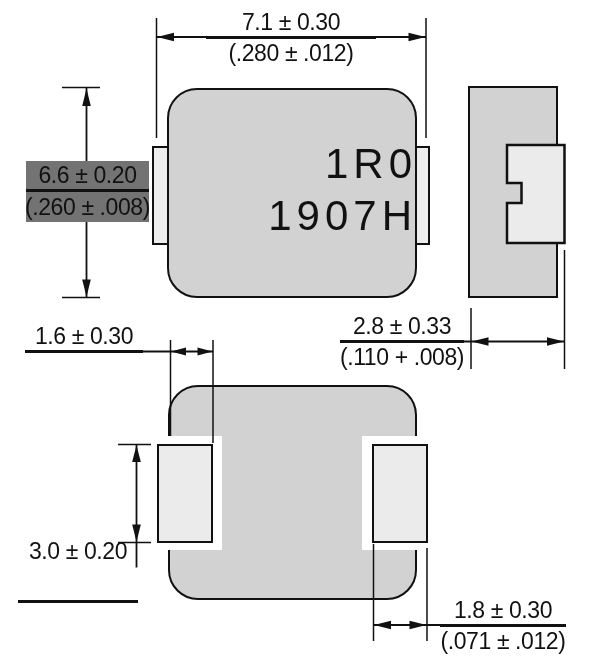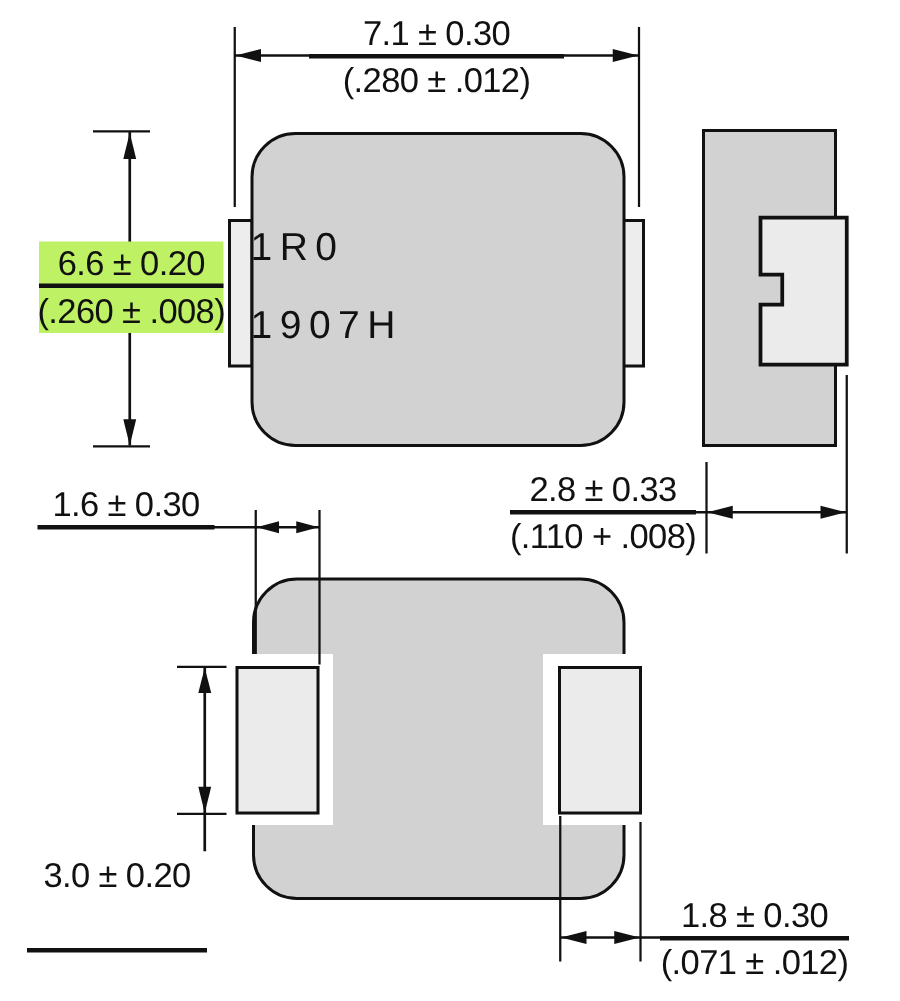--- a/index.html
+++ b/index.html
@@ -9,31 +9,31 @@
   }
   .abs{position:absolute;box-sizing:border-box;}
   
   .body-rect{background:#d2d2d2;border:2.5px solid #111;z-index:1;}
   .rounded{border-radius:30px;}
   .tab{background:#ededed;border:2px solid #111;z-index:0;}
   .pad-clear{background:#ffffff;z-index:1;}
   .pad{background:#ebebeb;border:2.5px solid #111;z-index:1;}
   
   .marking{
-    z-index:3;text-align:left;font-size:26px;letter-spacing:5px;line-height:52px;
+    z-index:3;text-align:right;font-size:42px;letter-spacing:5px;line-height:52px;
   }
   
   .dim{
     z-index:3;display:flex;flex-direction:column;align-items:center;
     font-size:23px;letter-spacing:-0.4px;text-align:left;white-space:nowrap;
   }
   .dim .mm{line-height:27px;}
   .dim .bar{height:2.5px;background:#111;align-self:stretch;}
   .dim .inch{line-height:28px;}
-  .dim.on-white{background:#bef264;}
+  .dim.on-white{background:#737373;}
   
   #linework{position:absolute;left:0;top:0;z-index:2;pointer-events:none;}
 </style>
 </head>
 <body>
 
 <div id="canvas">
 
   <div class="abs tab" style="left:152px;top:146px;width:17px;height:99px;"></div>
   <div class="abs tab" style="left:413px;top:146px;width:17px;height:99px;"></div>
@@ -132,21 +132,21 @@
     <span class="mm">2.8 ± 0.33</span>
     <span class="bar"></span>
     <span class="inch">(.110 + .008)</span>
   </div>
 
   <div class="abs dim" style="left:25px;top:323px;width:118px;">
     <span class="mm">1.6 ± 0.30</span>
     <span class="bar"></span>
   </div>
 
-  <div class="abs dim" style="left:18px;top:570px;width:120px;gap:36px;">
+  <div class="abs dim" style="left:18px;top:538px;width:120px;gap:36px;">
     <span class="mm" style="line-height:26px">3.0 ± 0.20</span>
     <span class="bar"></span>
   </div>
 
   <div class="abs dim" style="left:440px;top:597px;width:126px;">
     <span class="mm">1.8 ± 0.30</span>
     <span class="bar"></span>
     <span class="inch">(.071 ± .012)</span>
   </div>
 

